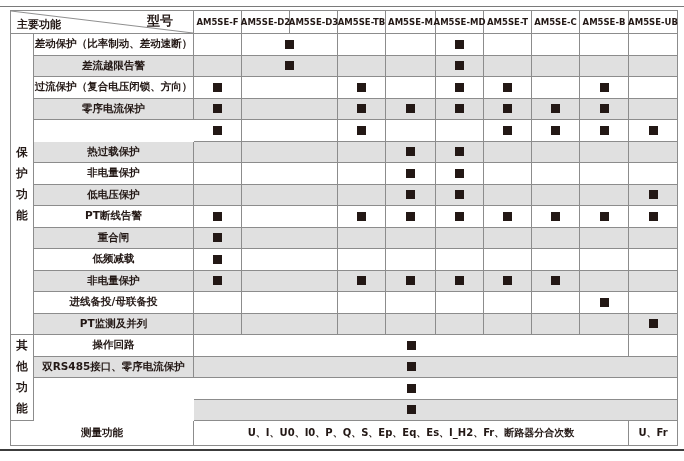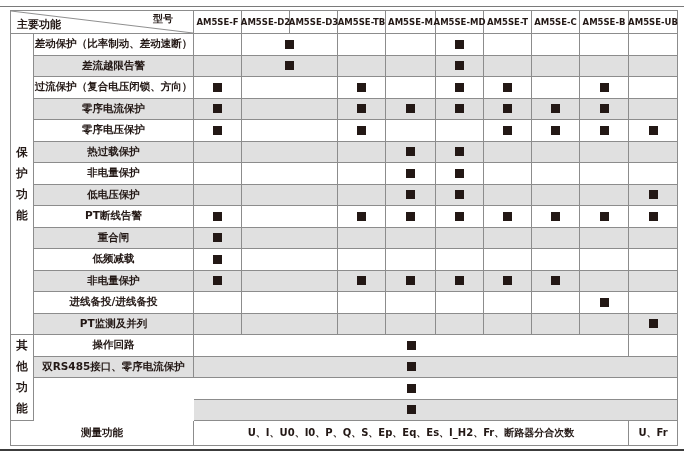--- a/index.html
+++ b/index.html
@@ -20,21 +20,21 @@
   .gray{background:var(--stripe,#e0e0e0);}
   .hdr{font-weight:700;font-size:8.5px;}
   .lbl{font-weight:600;font-size:10.5px;}
   .grp{flex-direction:column;justify-content:center;gap:9.5px;
        font-size:11.5px;font-weight:600;line-height:1;}
   .sq{width:9px;height:9px;background:var(--mk,#231815);}
   .measure{font-weight:600;font-size:10px;}
   .corner{grid-column:1/3;grid-row:1;position:relative;
           border-right:1px solid var(--bd,#8c8c8c);border-bottom:1px solid var(--bd,#8c8c8c);}
   .corner svg{position:absolute;left:0;top:0;width:100%;height:100%;display:block;}
-  .c-tr{position:absolute;top:1px;right:20px;font-size:10px;font-weight:600;color:var(--tx,#231815);}
+  .c-tr{position:absolute;top:1px;right:20px;font-size:13px;font-weight:600;color:var(--tx,#231815);}
   .c-bl{position:absolute;bottom:1px;left:6px;font-size:11px;font-weight:600;color:var(--tx,#231815);}
 </style>
 </head>
 <body>
 
 <div class="page">
   <div class="rule top"></div>
   <div class="tbl">
     <div class="corner">
       <svg viewBox="0 0 183 23" preserveAspectRatio="none">
@@ -130,21 +130,20 @@
       <div class="cell  gray" style="grid-area: 5 / 9 / auto / 10;">
         <div class="sq"></div>
       </div>
       <div class="cell  gray" style="grid-area: 5 / 10 / auto / 11;">
         <div class="sq"></div>
       </div>
       <div class="cell  gray" style="grid-area: 5 / 11 / auto / 12;">
         <div class="sq"></div>
       </div>
       <div class="cell gray no-br" style="grid-area: 5 / 12 / auto / 13;"></div>
-      <div class="cell lbl" style="grid-area: 6 / 2 / auto / 3;">零序电压保护</div>
       <div class="cell " style="grid-area: 6 / 3 / auto / 4;">
         <div class="sq"></div>
       </div>
       <div class="cell " style="grid-area: 6 / 4 / auto / 6;"></div>
       <div class="cell " style="grid-area: 6 / 6 / auto / 7;">
         <div class="sq"></div>
       </div>
       <div class="cell " style="grid-area: 6 / 7 / auto / 8;"></div>
       <div class="cell " style="grid-area: 6 / 8 / auto / 9;"></div>
       <div class="cell " style="grid-area: 6 / 9 / auto / 10;">
@@ -268,21 +267,21 @@
         <div class="sq"></div>
       </div>
       <div class="cell  gray" style="grid-area: 13 / 9 / auto / 10;">
         <div class="sq"></div>
       </div>
       <div class="cell  gray" style="grid-area: 13 / 10 / auto / 11;">
         <div class="sq"></div>
       </div>
       <div class="cell  gray" style="grid-area: 13 / 11 / auto / 12;"></div>
       <div class="cell gray no-br" style="grid-area: 13 / 12 / auto / 13;"></div>
-      <div class="cell lbl" style="grid-area: 14 / 2 / auto / 3;">进线备投/进线备投</div>
+      <div class="cell lbl" style="grid-area: 14 / 2 / auto / 3;">进线备投/母联备投</div>
       <div class="cell " style="grid-area: 14 / 3 / auto / 4;"></div>
       <div class="cell " style="grid-area: 14 / 4 / auto / 6;"></div>
       <div class="cell " style="grid-area: 14 / 6 / auto / 7;"></div>
       <div class="cell " style="grid-area: 14 / 7 / auto / 8;"></div>
       <div class="cell " style="grid-area: 14 / 8 / auto / 9;"></div>
       <div class="cell " style="grid-area: 14 / 9 / auto / 10;"></div>
       <div class="cell " style="grid-area: 14 / 10 / auto / 11;"></div>
       <div class="cell " style="grid-area: 14 / 11 / auto / 12;">
         <div class="sq"></div>
       </div>

